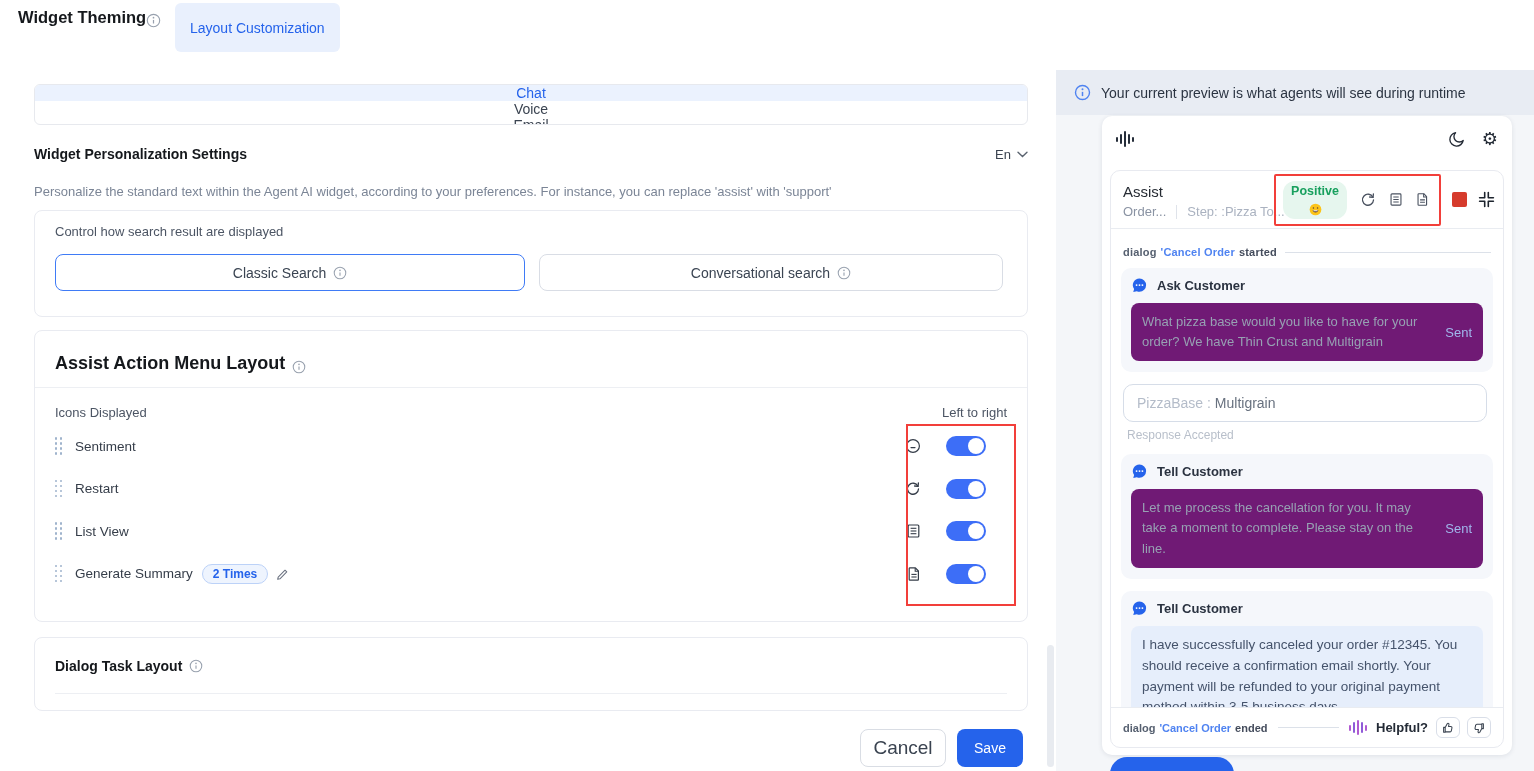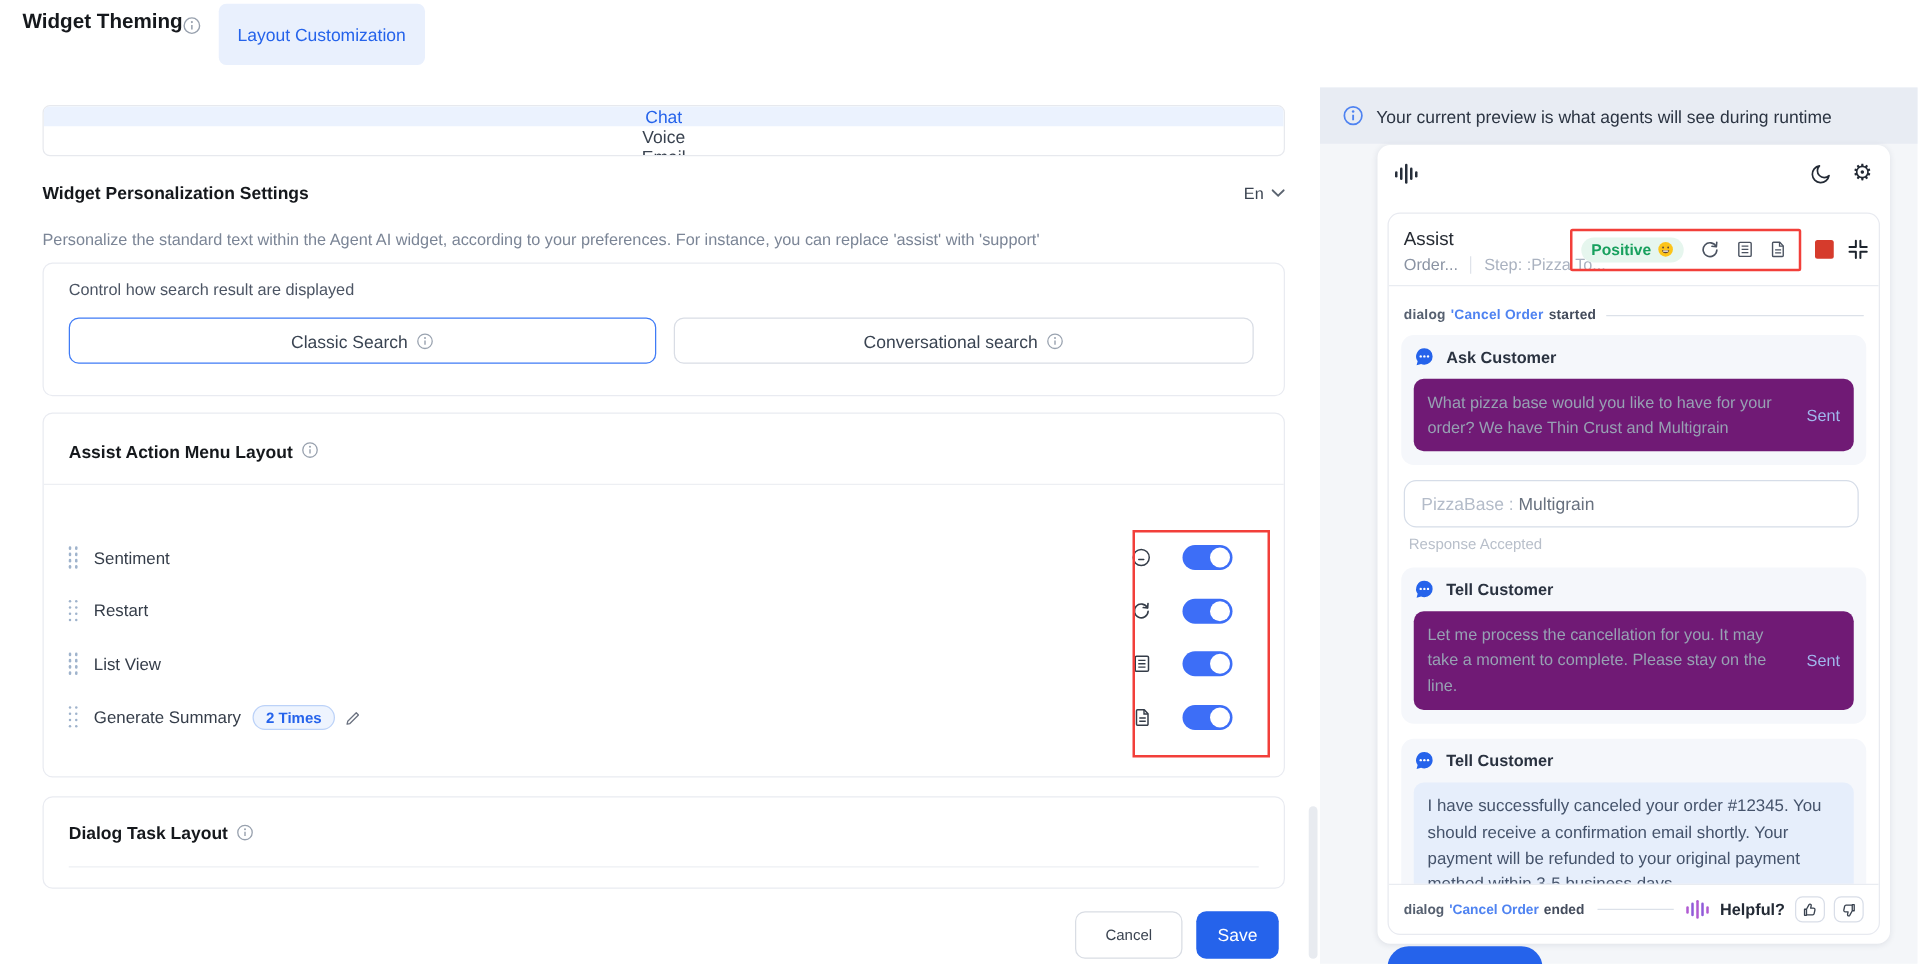--- a/index.html
+++ b/index.html
@@ -28,21 +28,21 @@
   
   .card { background:#fff; border:1px solid #e9ebf1; border-radius:8px; }
   .card-search { left:34px; top:210px; width:994px; height:107px; }
   .search-label { left:20px; top:13px; font-size:13px; color:#4c5564; }
   .opt-btn { top:43px; height:37px; border-radius:8px; display:flex; align-items:center; justify-content:center;
              gap:7px; font-size:14px; color:#3a4452; background:#fff; cursor:pointer; }
   .opt-classic { left:20px; width:470px; border:1.5px solid #3f7bf6; }
   .opt-conv { left:504px; width:464px; border:1px solid #d9dde5; }
 
   .card-menu { left:34px; top:330px; width:994px; height:292px; }
-  .menu-title { left:20px; top:22px; display:flex; align-items:flex-start; gap:7px; font-size:14px; font-weight:700; color:#15181c; }
+  .menu-title { left:20px; top:22px; display:flex; align-items:flex-end; gap:7px; font-size:18px; font-weight:700; color:#15181c; }
   .menu-divider { left:0; right:0; top:56px; height:1px; background:#edeff3; }
   .menu-cols { left:20px; right:20px; top:74px; display:flex; justify-content:space-between; font-size:13px; color:#4c5564; }
   .menu-rows { left:0; right:16px; top:94px; }
   .menu-row { height:42.5px; display:flex; align-items:center; padding:0 25px 0 20px; }
   .row-label { font-size:13.5px; color:#353d49; margin-left:12px; }
   .row-right { margin-left:auto; display:flex; align-items:center; gap:25px; }
   .badge-pill { margin-left:9px; padding:2px 10px; border:1px solid #bcd2f8; background:#eef4fe; color:#2563eb;
                 font-size:12px; font-weight:700; border-radius:11px; }
   .edit-icon { margin-left:8px; display:flex; cursor:pointer; }
   .drag { display:grid; grid-template-columns:repeat(2,3px); grid-auto-rows:3px; gap:2px 2px; cursor:grab; }
@@ -56,21 +56,21 @@
   .toggle.off .knob { left:2px; }
 
   .red-rect { left:906px; top:424px; width:110px; height:182px; border:2px solid #f23f3a; pointer-events:none; z-index:5; }
 
   .card-dialog { left:34px; top:637px; width:994px; height:74px; }
   .dialog-title { left:20px; top:20px; display:flex; align-items:center; gap:7px; font-size:14px; font-weight:700; color:#15181c; }
   .dialog-toggle { right:25px; top:19px; }
   .dialog-divider { left:20px; right:20px; top:55px; height:1px; background:#edeff3; }
 
   .cancel-btn { left:860px; top:729px; width:86px; height:38px; border:1px solid #d9dde4; border-radius:8px;
-                background:#fff; font-size:12px; color:#3a4350; display:flex; align-items:center; justify-content:center; cursor:pointer; }
+                background:#fff; font-size:19px; color:#3a4350; display:flex; align-items:center; justify-content:center; cursor:pointer; }
   .save-btn { left:957px; top:729px; width:66px; height:38px; border-radius:8px; background:#2563eb; color:#fff;
               font-size:14px; display:flex; align-items:center; justify-content:center; cursor:pointer; }
 
   .main-scrollthumb { left:1047px; top:645px; width:7px; height:122px; background:#e8ebf0; border-radius:4px; cursor:pointer; }
 
   
   .preview-panel { left:1056px; top:70px; width:478px; height:701px; background:#f4f6f9; }
   .preview-banner { left:1056px; top:70px; width:478px; height:45px; background:#e8ecf3; display:flex;
                     align-items:center; gap:10px; padding:0 18px; }
   .banner-text { font-size:14px; color:#2b3442; }
@@ -89,21 +89,21 @@
                   border-radius:10px; display:flex; flex-direction:column; overflow:hidden; background:#fff; }
   .assist-header { position:relative; padding:12px 12px 9px; }
   .assist-title { font-size:15px; font-weight:400; color:#262b33; }
   .assist-sub { display:flex; align-items:center; gap:10px; margin-top:4px; }
   .assist-context { font-size:13px; color:#8a93a3; }
   .vdiv { width:1px; height:14px; background:#dfe3ea; }
   .assist-step { font-size:13px; color:#aab2c0; }
   .assist-controls { position:absolute; right:8px; top:50%; transform:translateY(-50%); display:flex; align-items:center; gap:11px; }
   .redbox { display:flex; align-items:center; gap:13px; padding:5px 10px 5px 7px; border:2px solid #f23f3a; border-radius:2px; }
   .positive-pill { display:flex; align-items:center; gap:5px; background:#e6f6ee; color:#18a05e;
-                   font-size:12.5px; font-weight:700; padding:3px 8px; border-radius:12px; }
+                   font-size:12.5px; font-weight:700; padding:3px 8px; border-radius:12px;flex-direction:column; }
   .hicon { display:flex; color:#4a5260; cursor:pointer; }
   .red-square { width:15px; height:15px; background:#d63b2c; border-radius:2px; cursor:pointer; }
   .assist-divider { height:1px; background:#e9ecf1; }
 
   .convo { flex:1; padding:10px 10px 4px; display:flex; flex-direction:column; overflow:hidden; }
   .dlg-row { display:flex; align-items:center; margin:7px 2px 10px; }
   .dlg-row b { font-size:11px; font-weight:700; letter-spacing:.2px; }
   .dlg-prefix { color:#566070; margin-right:4px; } .dlg-name { color:#4f83f1; margin-right:4px; }
   .dlg-suffix { color:#444c5c; }
   .dlg-line { flex:1; height:1px; background:#dce1e9; margin-left:8px; }
@@ -194,20 +194,24 @@
     <span>Assist Action Menu Layout</span>
     <span>
         <svg width="14" height="14" viewBox="0 0 16 16">
           <circle cx="8" cy="8" r="6.6" fill="none" stroke="#98a1ae" stroke-width="1.2"></circle>
           <line x1="8" y1="7.4" x2="8" y2="11.2" stroke="#98a1ae" stroke-width="1.3"></line>
           <circle cx="8" cy="5" r="0.9" fill="#98a1ae"></circle>
         </svg>
       </span>
   </div>
   <div class="abs menu-divider"></div>
+  <div class="abs menu-cols">
+    <span>Icons Displayed</span>
+    <span>Left to right</span>
+  </div>
   <div class="abs menu-rows">
     <div class="menu-row">
       <span class="drag">
           <i></i>
           <i></i>
           <i></i>
           <i></i>
           <i></i>
           <i></i>
           <i></i>

